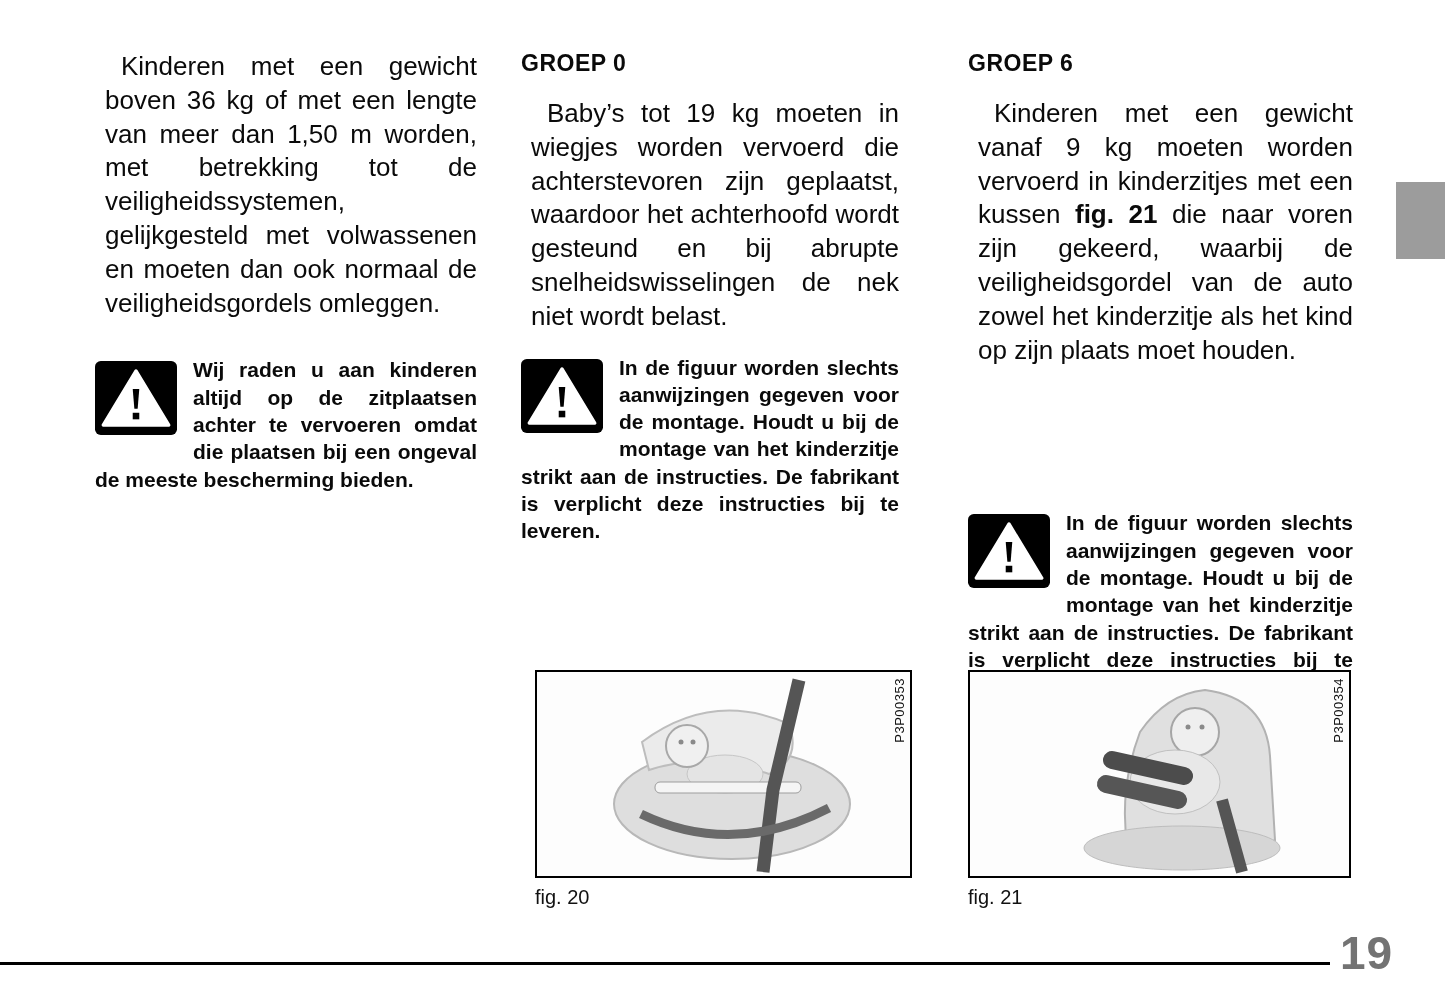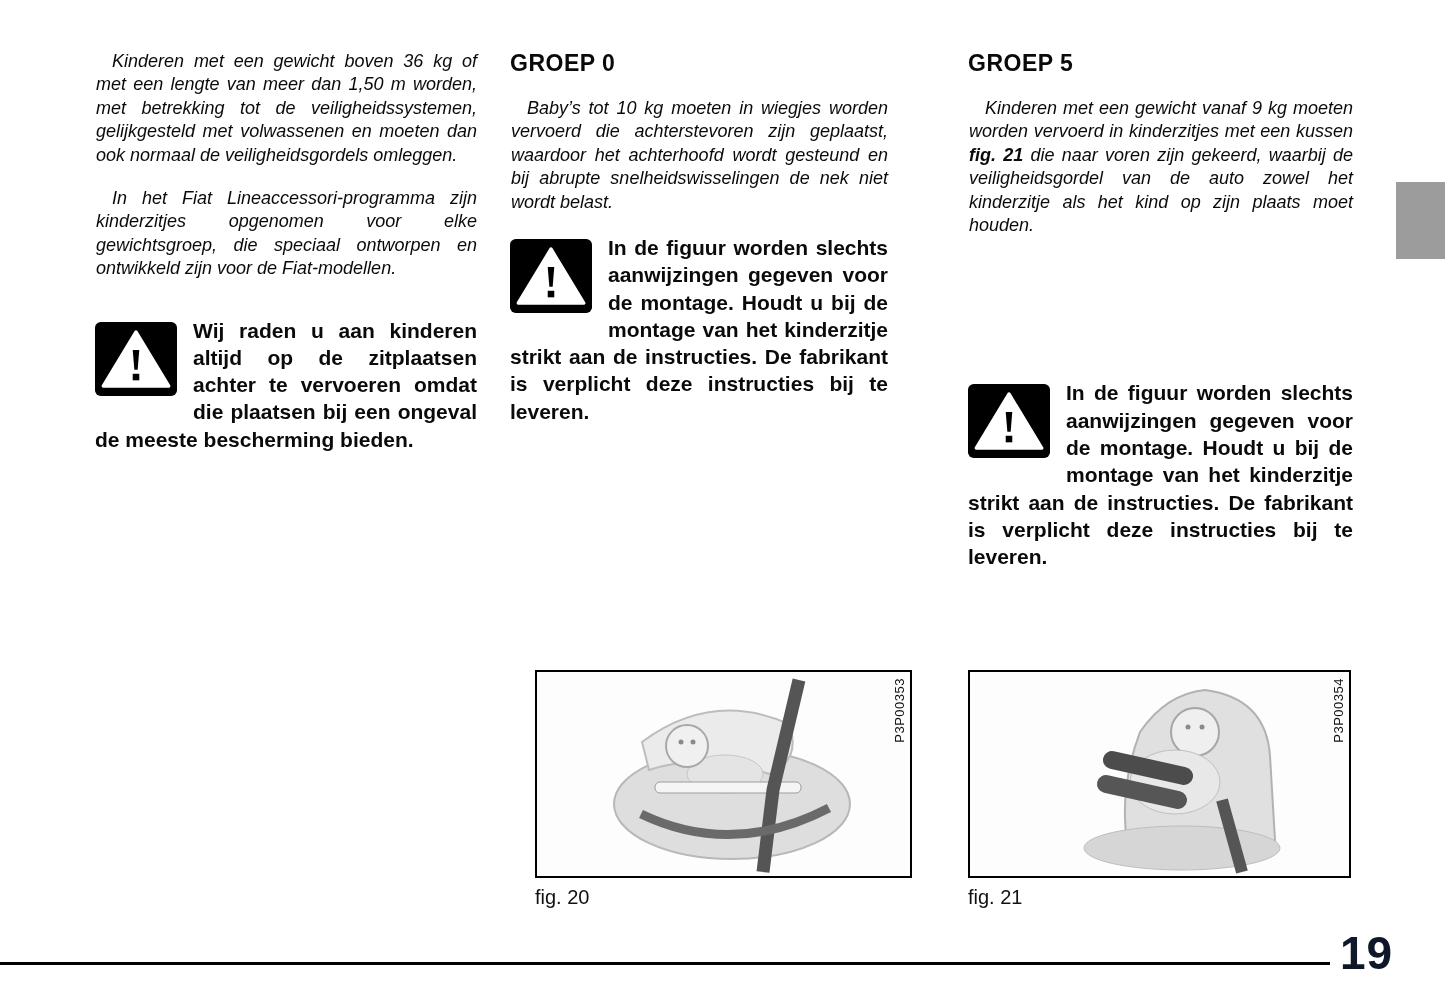--- a/index.html
+++ b/index.html
@@ -14,36 +14,35 @@
     background: #ffffff;
     font-family: "Liberation Sans", sans-serif;
     color: #0a0a0a;
     overflow: hidden;
   }
   .col {
     position: absolute;
     top: 50px;
   }
   .col-left  { left: 95px;  width: 382px; }
-  .col-mid   { left: 510px; width: 378px; }
+  .col-mid   { left: 521px; width: 378px; }
   .col-right { left: 968px; width: 385px; }
 
   .heading {
     font-size: 23px;
     font-weight: bold;
     letter-spacing: 0.5px;
     margin: 0 0 20px 0;
   }
   p.body {
-    font-size: 18px;
+    font-size: 26px;
     line-height: 1.30;
     text-align: justify;
-    margin: 0 0 20px 1px;
+    margin: 0 0 20px 10px;
     text-indent: 16px;
-    font-style: italic;
   }
   .warning {
     font-size: 21px;
     font-weight: bold;
     line-height: 1.30;
     text-align: justify;
   }
   .col-left  .warning { margin-top: 36px; }
   .col-mid   .warning { margin-top: 6px; }
   .col-right .warning { margin-top: 142px; }
@@ -91,71 +90,70 @@
     height: 2.5px;
     background: #000;
   }
   .page-number {
     position: absolute;
     left: 1340px;
     top: 926px;
     font-size: 46px;
     font-weight: bold;
     letter-spacing: 1px;
-    color: #0f172a;
+    color: #737373;
   }
   .section-tab {
     position: absolute;
     left: 1396px;
     top: 182px;
     width: 49px;
     height: 77px;
     background: #9c9c9c;
   }
   .fig-art { display: block; }
 </style>
 </head>
 <body>
 
 <div class="sheet">
 
   <div class="col col-left">
     <p class="body">Kinderen met een gewicht boven 36 kg of met een lengte van meer dan 1,50 m worden, met betrekking tot de veiligheidssystemen, gelijkgesteld met volwassenen en moeten dan ook normaal de veiligheidsgordels omleggen.</p>
-    <p class="body">In het Fiat Lineaccessori-programma zijn kinderzitjes opgenomen voor elke gewichtsgroep, die speciaal ontworpen en ontwikkeld zijn voor de Fiat-modellen.</p>
     <div class="warning">
       <span class="warn-icon">
         <svg width="82" height="74" viewBox="0 0 100 90">
           <rect x="0" y="0" width="100" height="90" rx="7" fill="#000"></rect>
           <path d="M50 12 L90 78 L10 78 Z" fill="#ffffff" stroke="#ffffff" stroke-width="4" stroke-linejoin="round"></path>
           <path d="M46 34 L54 34 L52 58 L48 58 Z" fill="#000"></path>
           <rect x="46" y="63" width="8" height="8" fill="#000"></rect>
         </svg>
       </span>
       <span class="warn-text">Wij raden u aan kinderen altijd op de zitplaatsen achter te vervoeren omdat die plaatsen bij een ongeval de meeste bescherming bieden.</span>
     </div>
   </div>
 
   <div class="col col-mid">
     <div class="heading">GROEP 0</div>
-    <p class="body">Baby’s tot 10 kg moeten in wiegjes worden vervoerd die achterstevoren zijn geplaatst, waardoor het achterhoofd wordt gesteund en bij abrupte snelheidswisselingen de nek niet wordt belast.</p>
+    <p class="body">Baby’s tot 19 kg moeten in wiegjes worden vervoerd die achterstevoren zijn geplaatst, waardoor het achterhoofd wordt gesteund en bij abrupte snelheidswisselingen de nek niet wordt belast.</p>
     <div class="warning">
       <span class="warn-icon">
         <svg width="82" height="74" viewBox="0 0 100 90">
           <rect x="0" y="0" width="100" height="90" rx="7" fill="#000"></rect>
           <path d="M50 12 L90 78 L10 78 Z" fill="#ffffff" stroke="#ffffff" stroke-width="4" stroke-linejoin="round"></path>
           <path d="M46 34 L54 34 L52 58 L48 58 Z" fill="#000"></path>
           <rect x="46" y="63" width="8" height="8" fill="#000"></rect>
         </svg>
       </span>
       <span class="warn-text">In de figuur worden slechts aanwijzingen gegeven voor de montage. Houdt u bij de montage van het kinderzitje strikt aan de instructies. De fabrikant is verplicht deze instructies bij te leveren.</span>
     </div>
   </div>
 
   <div class="col col-right">
-    <div class="heading">GROEP 5</div>
+    <div class="heading">GROEP 6</div>
     <p class="body"><span>Kinderen met een gewicht vanaf 9 kg moeten worden vervoerd in kinderzitjes met een kussen </span><span class="figref">fig. 21</span><span> die naar voren zijn gekeerd, waarbij de veiligheidsgordel van de auto zowel het kinderzitje als het kind op zijn plaats moet houden.</span></p>
     <div class="warning">
       <span class="warn-icon">
         <svg width="82" height="74" viewBox="0 0 100 90">
           <rect x="0" y="0" width="100" height="90" rx="7" fill="#000"></rect>
           <path d="M50 12 L90 78 L10 78 Z" fill="#ffffff" stroke="#ffffff" stroke-width="4" stroke-linejoin="round"></path>
           <path d="M46 34 L54 34 L52 58 L48 58 Z" fill="#000"></path>
           <rect x="46" y="63" width="8" height="8" fill="#000"></rect>
         </svg>
       </span>

